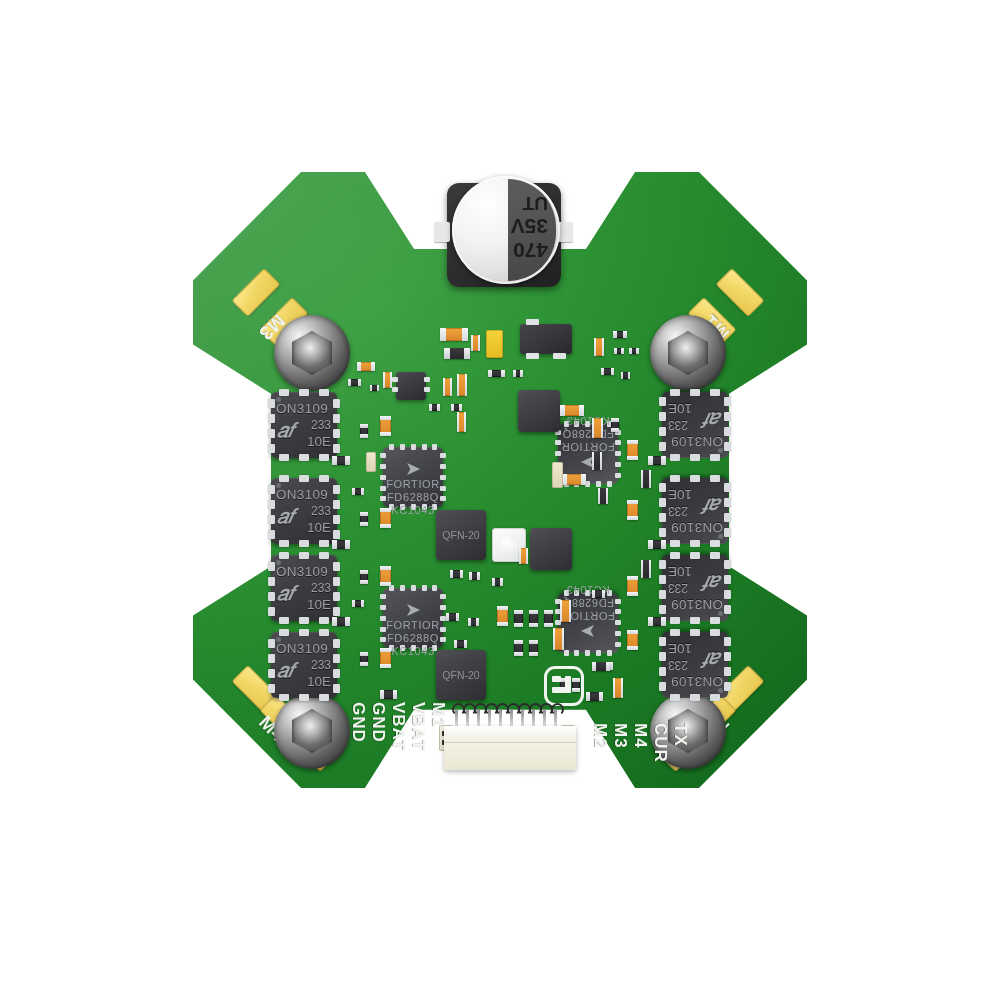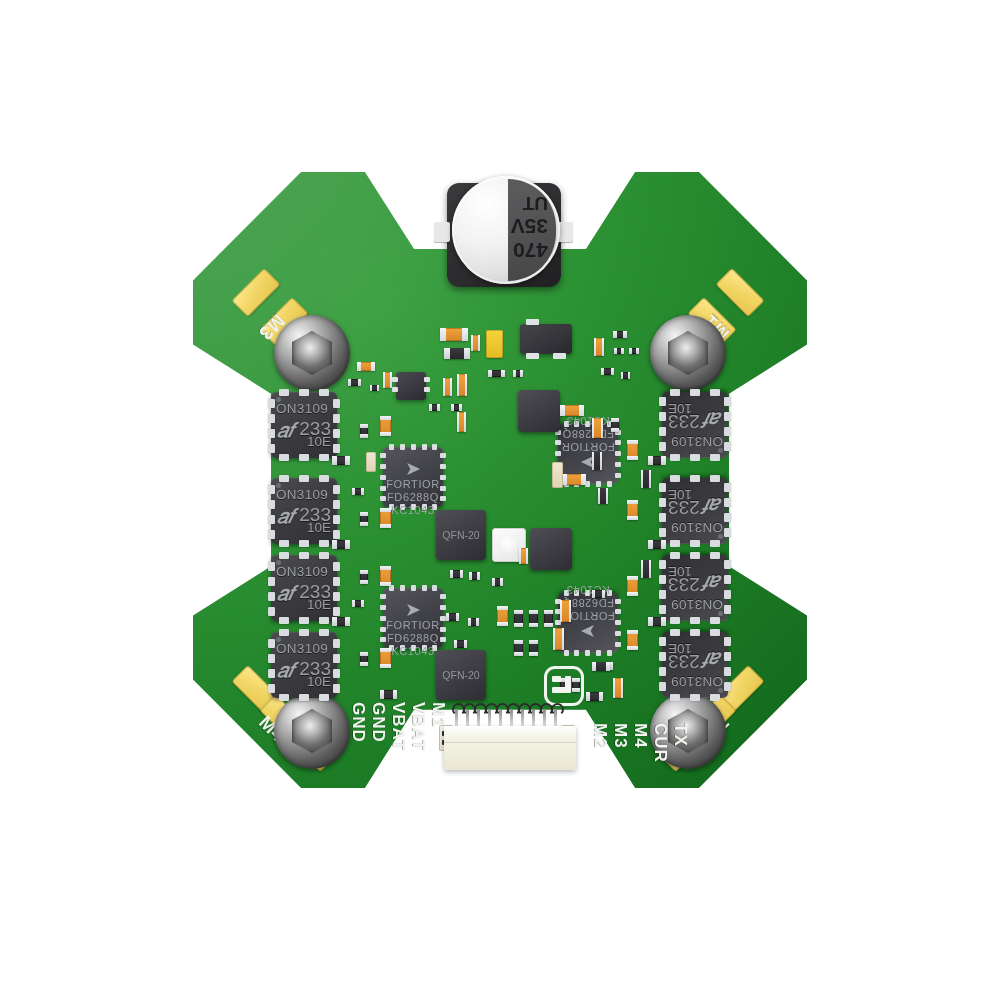--- a/index.html
+++ b/index.html
@@ -50,21 +50,21 @@
   
   .mosfet{
     width:66px;height:66px;border-radius:5px;
     background:linear-gradient(150deg,#4b4b50 0%,#3c3c41 45%,#2f2f34 100%);
     box-shadow:0 2px 4px rgba(0,0,0,.45), inset 0 1px 0 rgba(255,255,255,.08);
   }
   .mosfet .pins{position:absolute;inset:0;}
   .mosfet .pins i{position:absolute;background:#d9dde0;border-radius:1px;box-shadow:0 0 1px rgba(0,0,0,.5);}
   .mosfet .mtxt{position:absolute;inset:0;color:#9a9ea2;text-shadow:0 1px 0 rgba(0,0,0,.5);}
   .mosfet .l1{position:absolute;left:5px;top:9px;font-size:13.5px;letter-spacing:.3px;}
-  .mosfet .l2{position:absolute;right:6px;top:26px;font-size:19px;}
+  .mosfet .l2{position:absolute;right:6px;top:26px;font-size:12px;}
   .mosfet .l3{position:absolute;right:6px;top:42px;font-size:13.5px;}
   .mosfet .logo{position:absolute;left:6px;top:27px;font-size:20px;font-style:italic;font-family:"Liberation Serif",serif;
                 font-weight:700;color:#a5a9ad;}
   .mosfet .dot{position:absolute;left:5px;top:5px;width:5px;height:5px;border-radius:50%;background:#6a6e72;}
   .rot180{transform:rotate(180deg);}
 
   
   .qfn{
     border-radius:5px;
     background:linear-gradient(150deg,#55555b 0%,#43434a 48%,#323238 100%);

